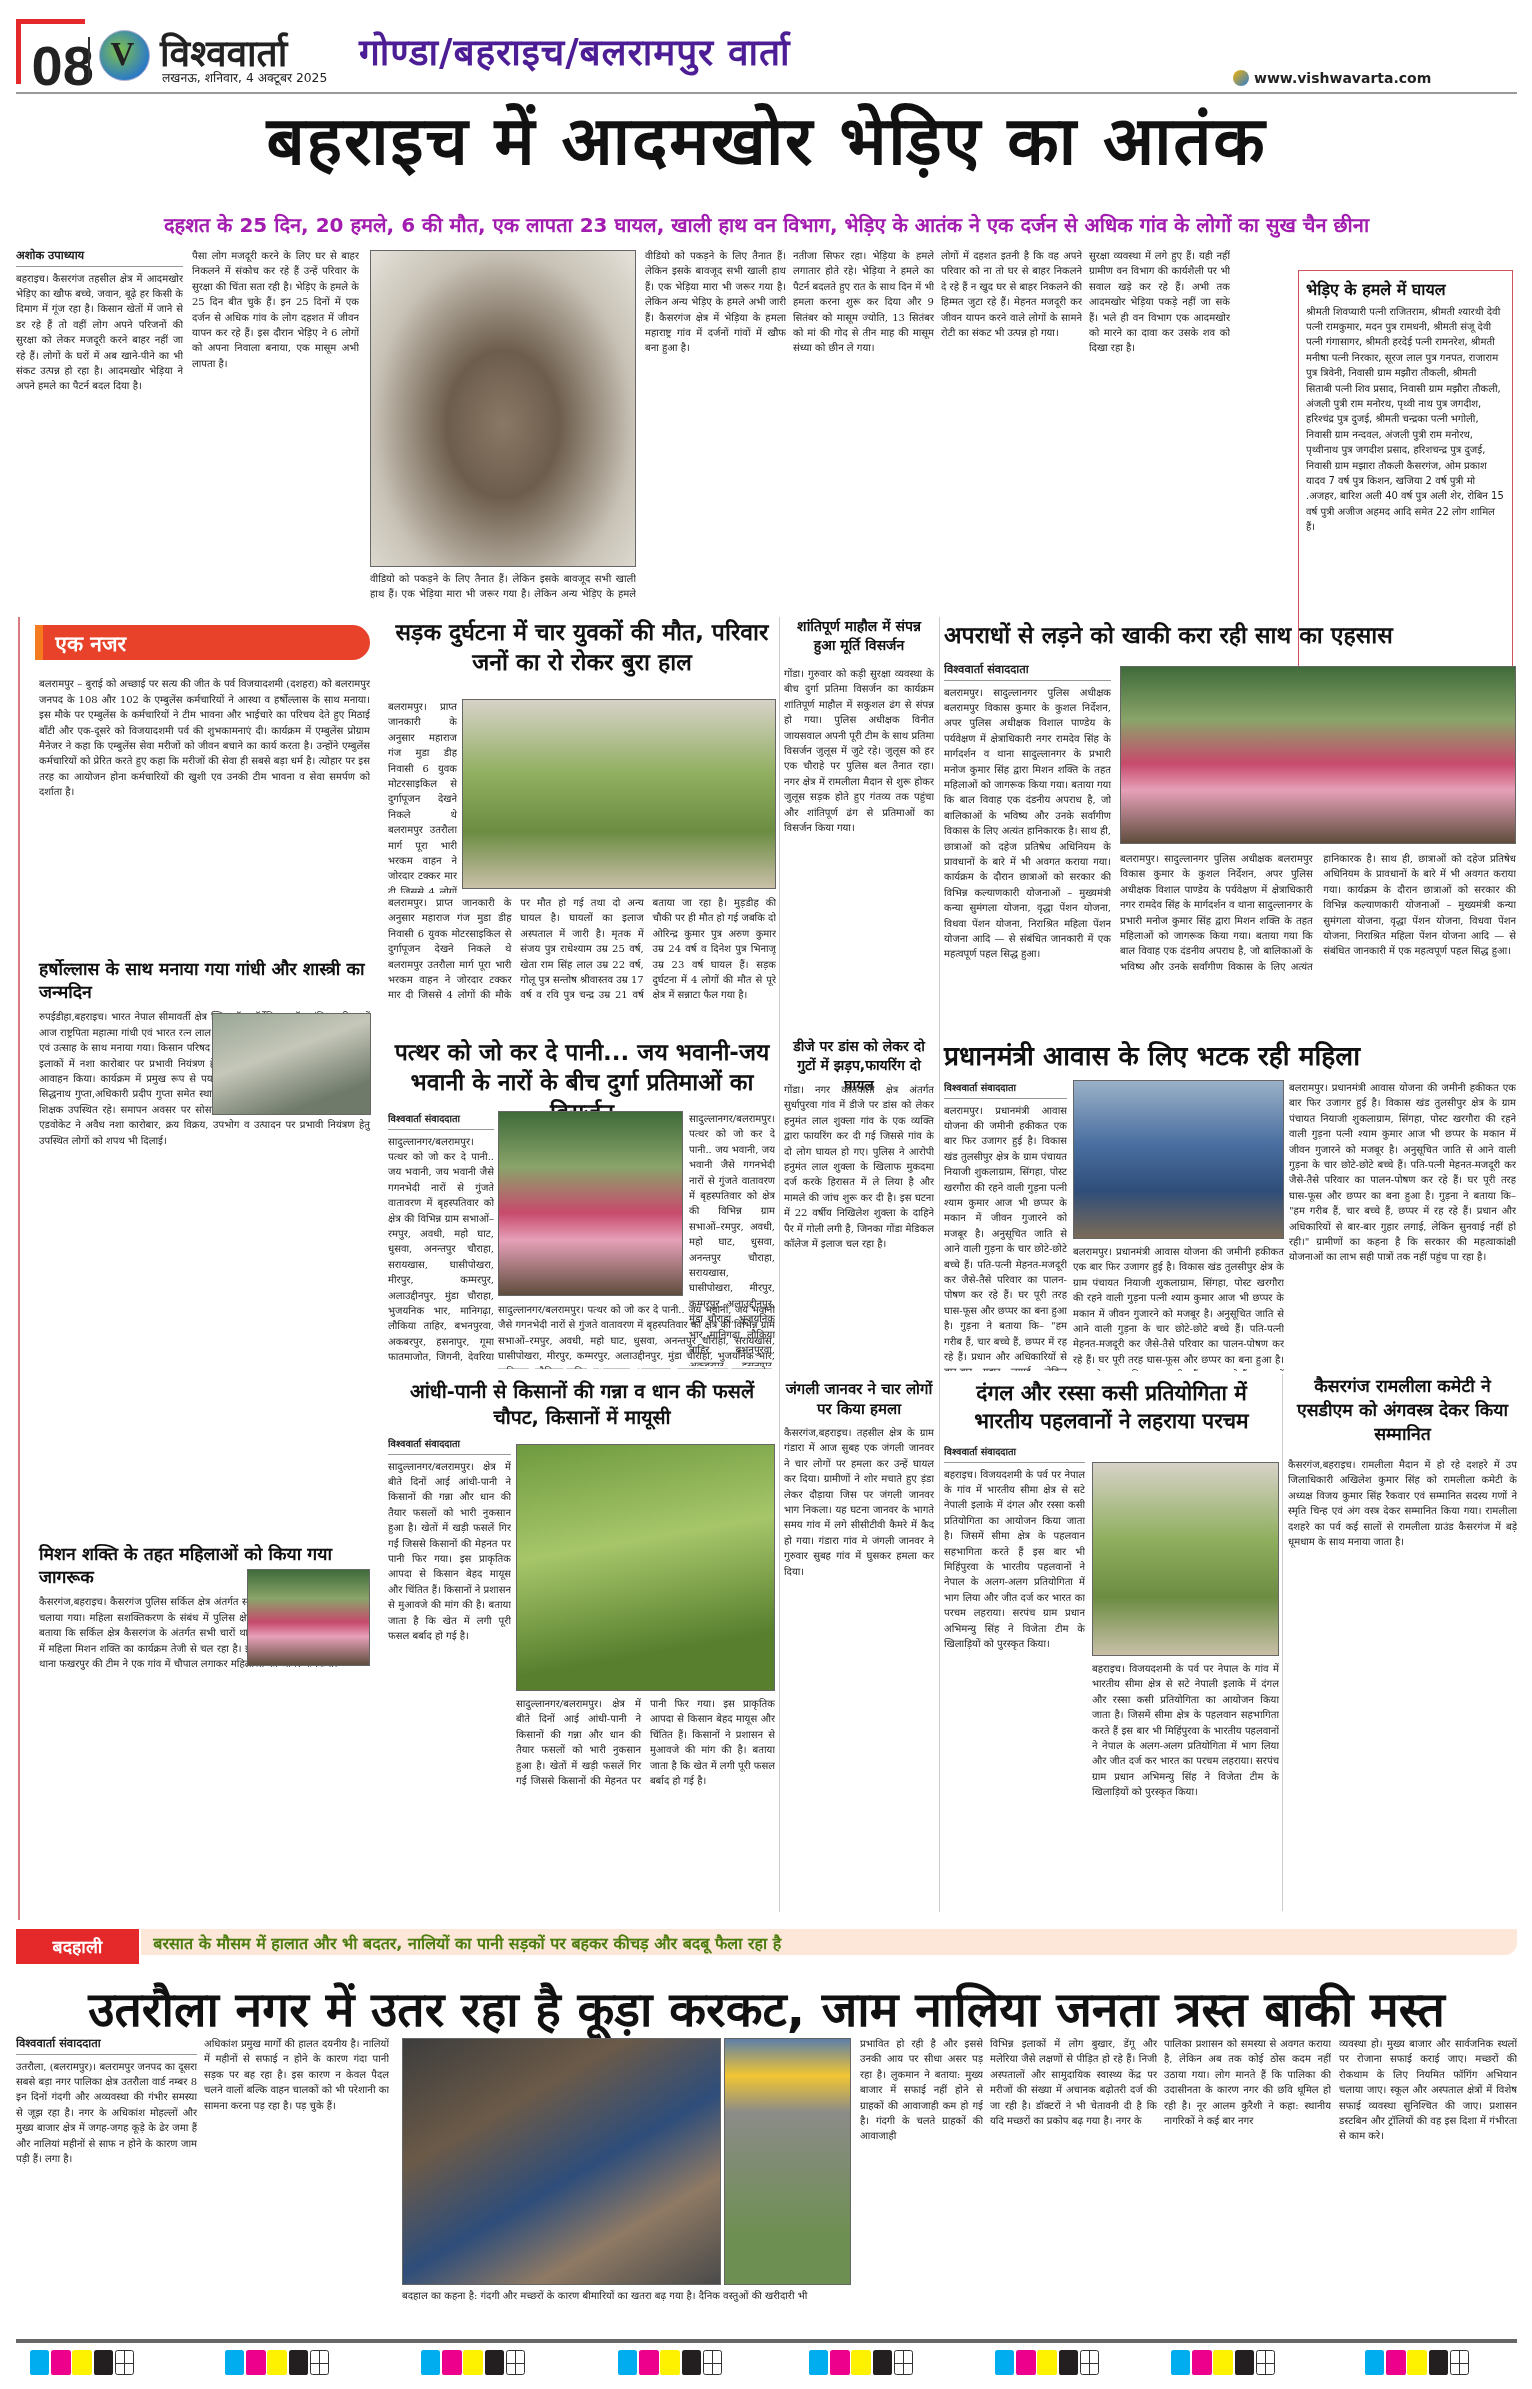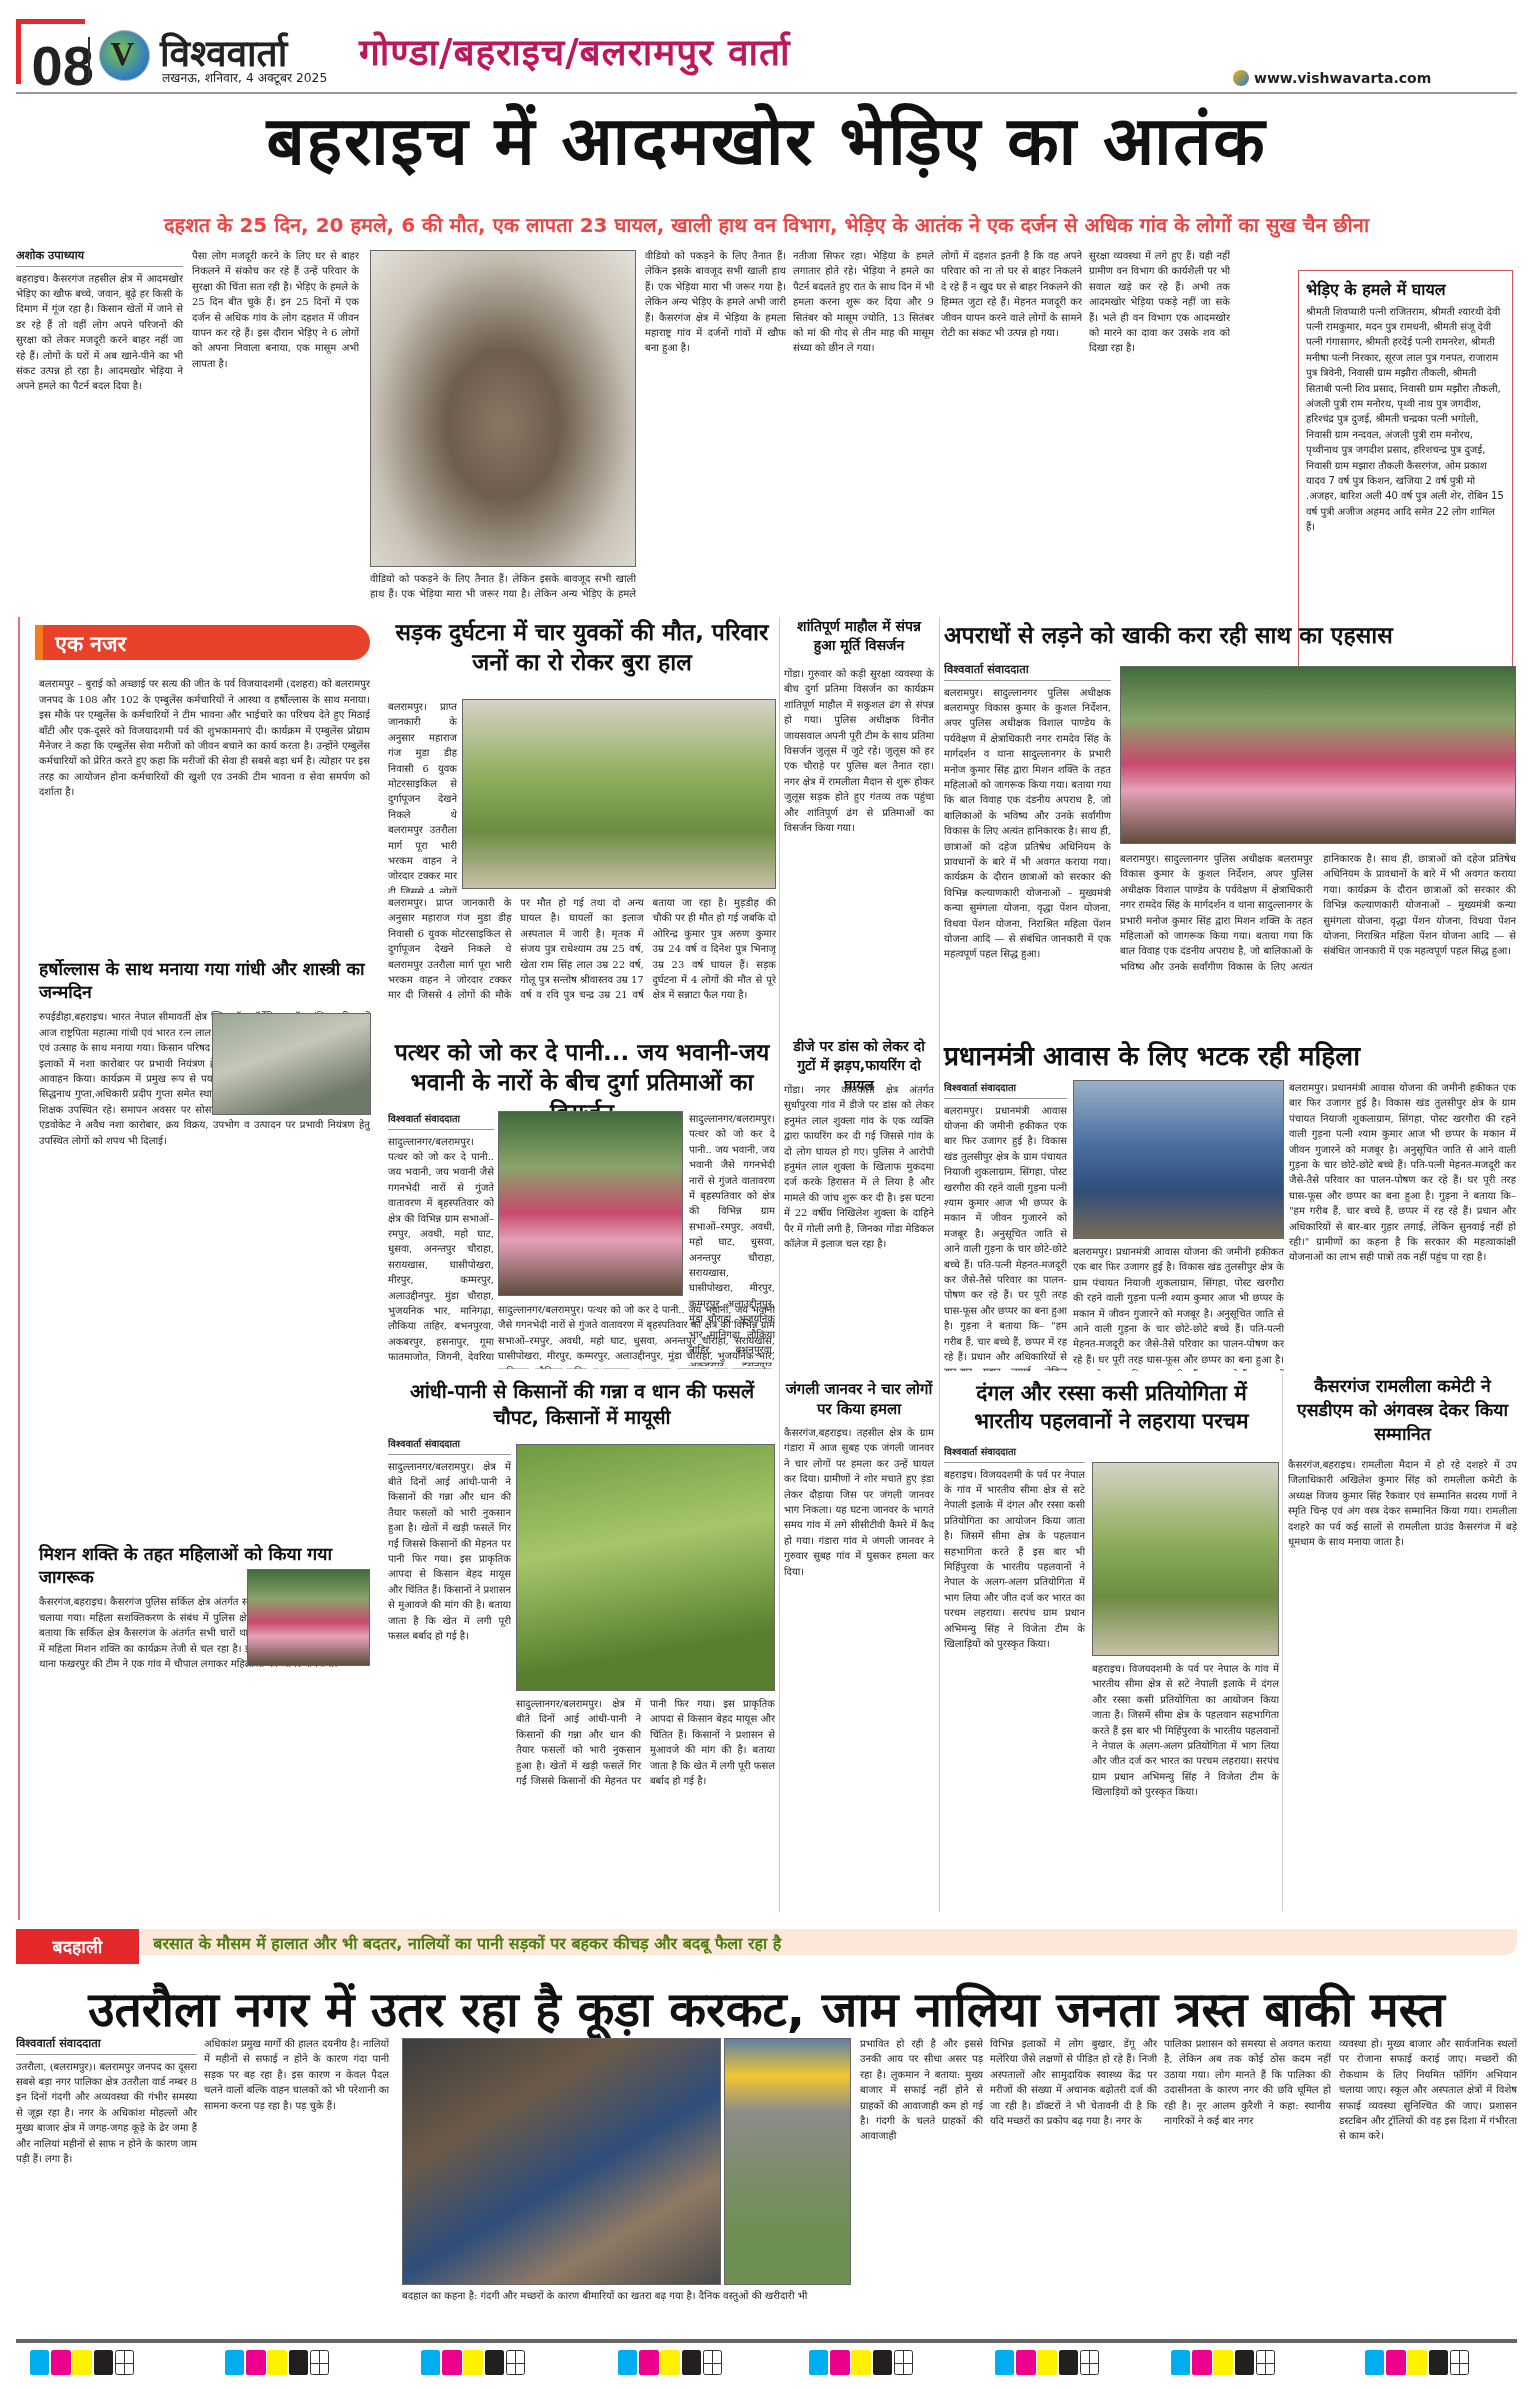--- a/index.html
+++ b/index.html
@@ -5,27 +5,27 @@
   * { box-sizing: border-box; margin: 0; padding: 0; }
   body { width: 1532px; height: 2389px; background: #fff; font-family: "DejaVu Sans", sans-serif; color: #111; position: relative; overflow: hidden; }
   .abs { position: absolute; }
   
   .pagenum { left: 16px; top: 19.4px; width: 69px; height: 65px; border-left: 5.3px solid #e5282a; border-top: 5.3px solid #e5282a; font-family: "Liberation Sans", sans-serif; font-size: 56px; font-weight: 700; padding: 8.8px 0 0 10.6px; color: #222; }
   .vsep { left: 88px; top: 37px; width: 1.8px; height: 42px; background: #333; }
   .logo { left: 99px; top: 30px; width: 51px; height: 51px; border-radius: 50%; background: radial-gradient(circle at 40% 40%, #7fc24b, #2d7bc4 70%); border: 1.8px solid #aac; }
   .logo span { position: absolute; left: 10.6px; top: 5.3px; font-size: 33px; font-weight: 700; color: #222; font-family: "Liberation Serif", serif; }
   .brand { left: 160px; top: 26.4px; font-size: 37px; font-weight: 700; color: #222; }
   .dateline { left: 162px; top: 69px; font-size: 12.3px; color: #222; }
-  .edition { left: 359px; top: 25px; font-size: 37px; font-weight: 700; color: #be185d; letter-spacing: 0.9px; }
+  .edition { left: 359px; top: 25px; font-size: 37px; font-weight: 700; color: #4c1d95; letter-spacing: 0.9px; }
   .site { left: 1254px; top: 70px; font-size: 14px; font-weight: 700; color: #222; }
   .site-icon { left: 1233px; top: 70px; width: 16px; height: 16px; border-radius: 50%; background: linear-gradient(135deg, #f4b400, #2a7bd5); }
   .rule-top { left: 16px; top: 92px; width: 1501px; height: 1.8px; background: #999; }
   
   .lead-h { left: 16px; top: 92px; width: 1501px; text-align: center; font-size: 67px; font-weight: 900; color: #111; letter-spacing: 1.8px; }
-  .lead-sub { left: 16px; top: 211px; width: 1501px; text-align: center; font-size: 20px; font-weight: 600; color: #ef4444; }
+  .lead-sub { left: 16px; top: 211px; width: 1501px; text-align: center; font-size: 20px; font-weight: 600; color: #a21caf; }
   .col { font-size: 10px; line-height: 15.4px; color: #222; text-align: justify; overflow: hidden; font-family: "DejaVu Serif", serif; }
   .byline { font-size: 11.4px; font-weight: 700; border-bottom: 1.8px solid #999; padding-bottom: 2.6px; margin-bottom: 3.5px; }
   .photo { background: linear-gradient(160deg, #bfb9a8, #7d7666 40%, #9b948a 70%, #d0cbbf); border: 1.8px solid #666; }
   .wolf { background: radial-gradient(ellipse at 50% 55%, #8a7866 0%, #6d5d4c 30%, #c8c2b6 70%, #e6e2da 100%); }
   .boxed { border: 1.8px solid #d0525a; }
   .box-h { font-size: 20px; font-weight: 700; margin-bottom: 3.5px; }
   .box-t { font-size: 12px; line-height: 18.5px; color: #222; }
   
   .tag { left: 35px; top: 625px; width: 335px; height: 35px; background: #e8422b; border-radius: 0 19.4px 19.4px 0; border-left: 8.8px solid #f47b20; color: #fff; font-size: 21px; font-weight: 700; padding: 3.5px 12.3px; }
   .leftbox { left: 17.6px; top: 617px; width: 361px; height: 1303px; border-left: 2.6px solid #d87a80; }

